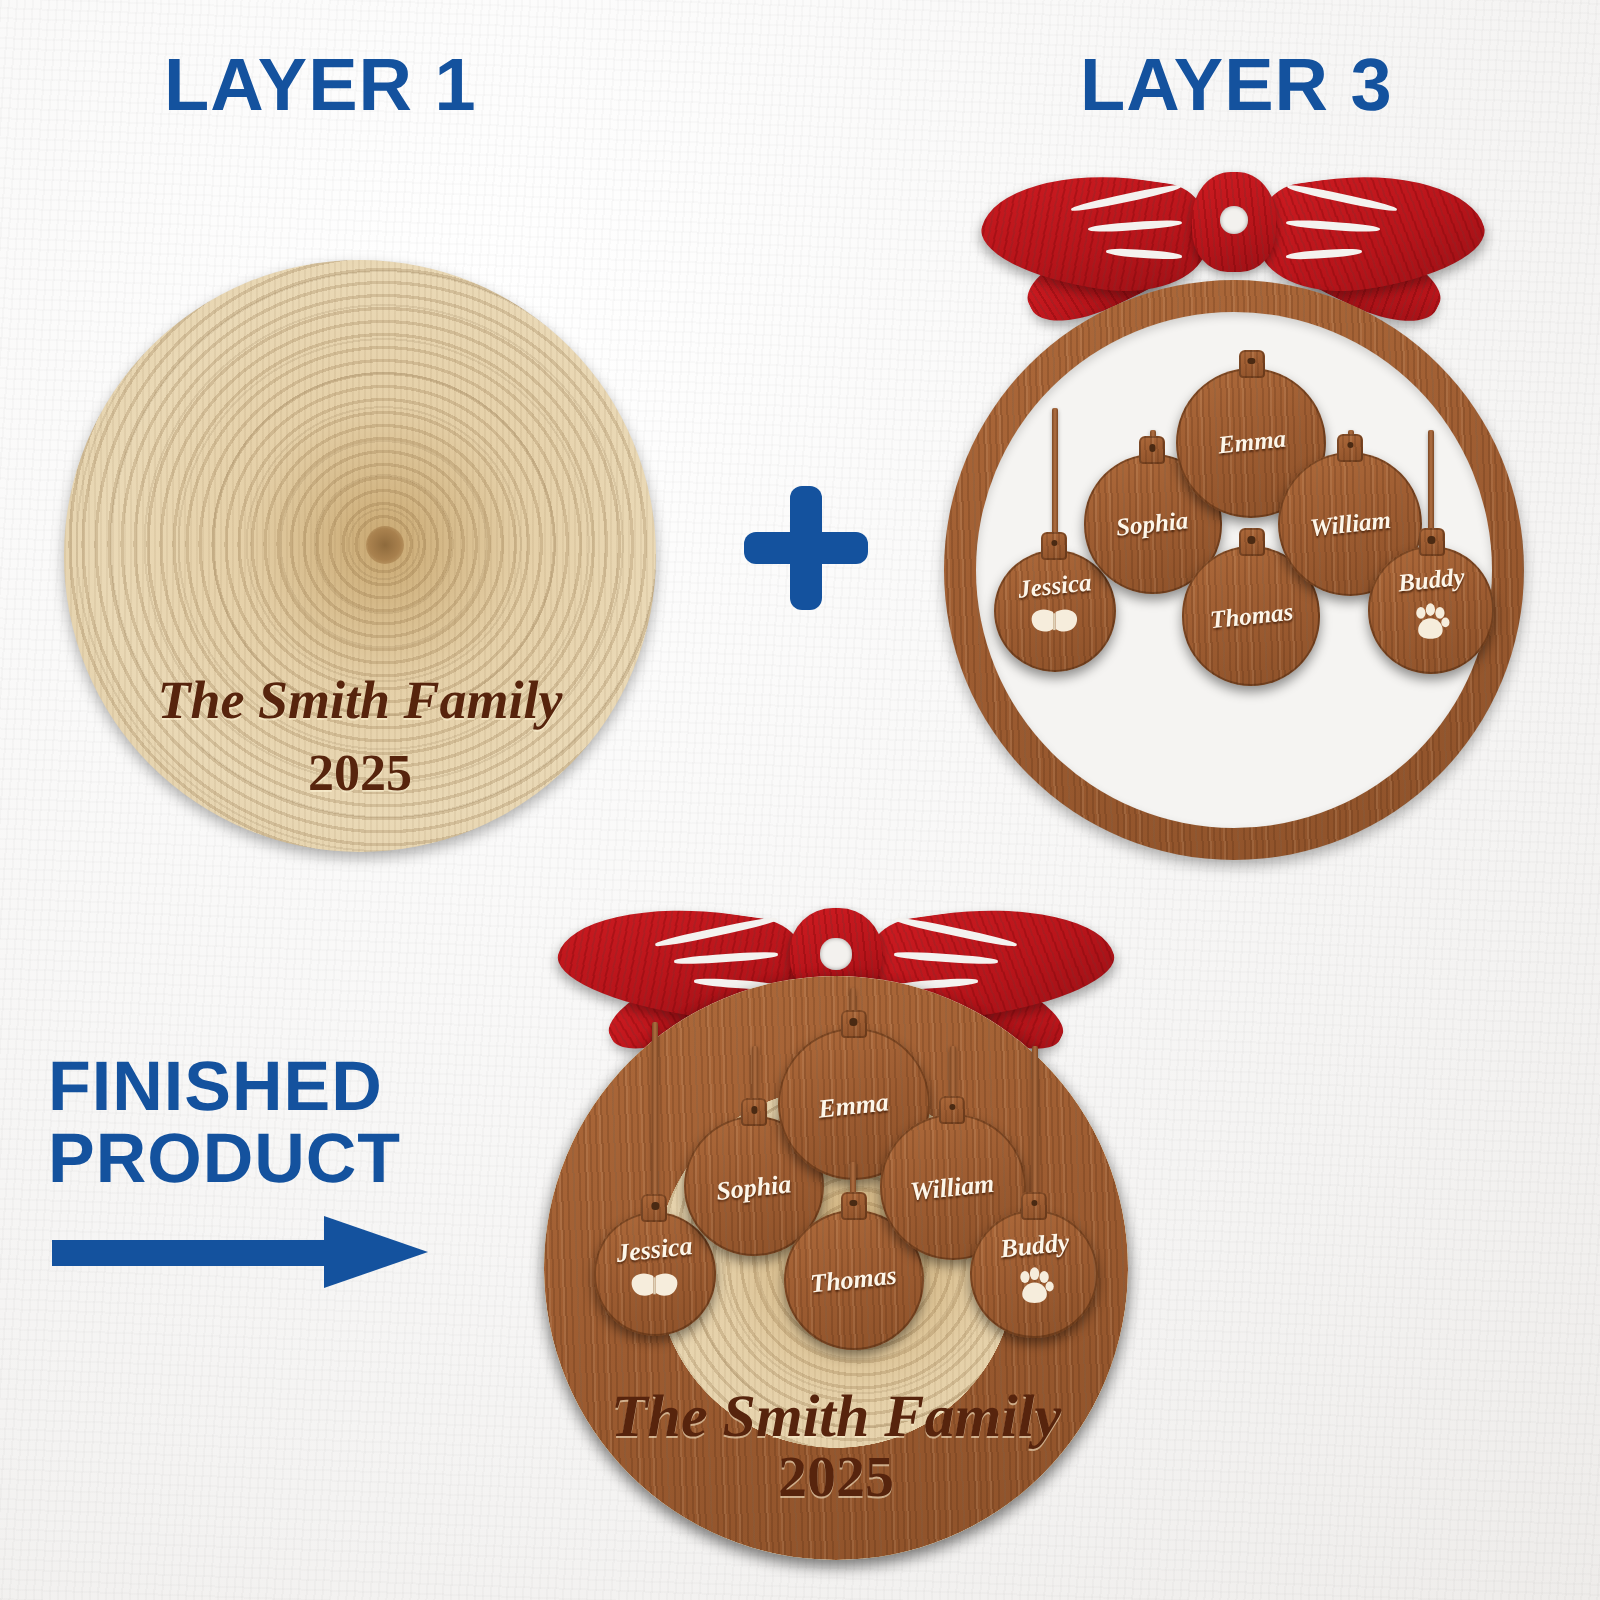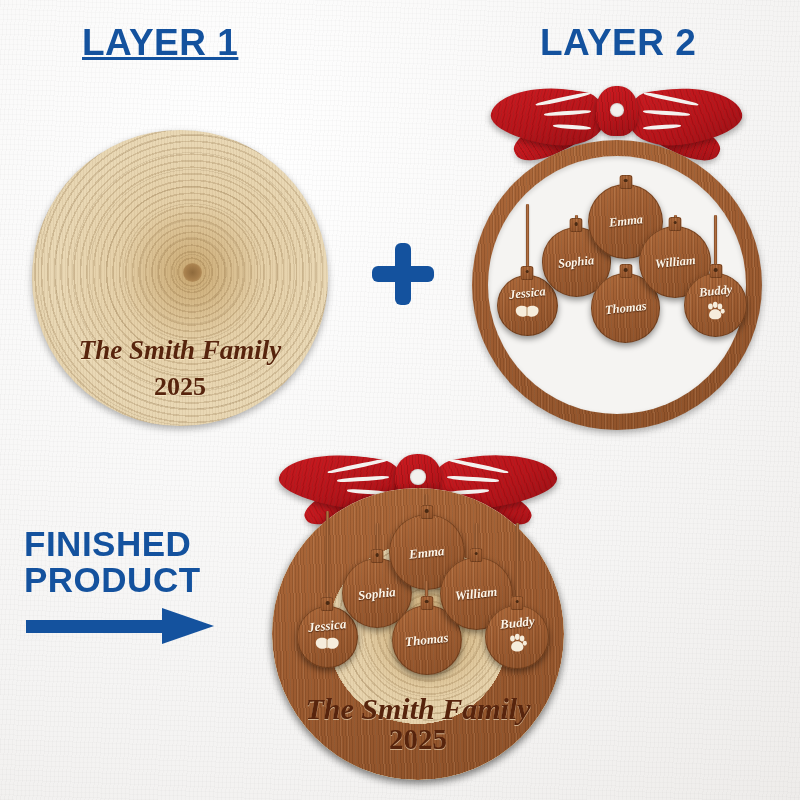--- a/index.html
+++ b/index.html
@@ -23,21 +23,21 @@
 
   
   .hdg{
     position:absolute;
     color:#14529e;
     font-weight:bold;
     letter-spacing:.5px;
     white-space:pre-line;
     line-height:1.02;
   }
-  #layer1-title{ left:82px;  top:24px;  font-size:37px;text-decoration:underline; }
+  #layer1-title{ left:82px;  top:24px;  font-size:37px; }
   #layer2-title{ left:540px; top:24px;  font-size:37px; }
   #finished-title{ left:24px; top:526px; font-size:35px; }
 
   #plus-sign{
     position:absolute;left:372px;top:243px;width:62px;height:62px;
   }
   #plus-sign .bar{position:absolute;background:#14529e;border-radius:6px;}
   #plus-sign .bar.h{left:0;top:23px;width:62px;height:16px;}
   #plus-sign .bar.v{top:0;left:23px;width:16px;height:62px;}
 
@@ -156,21 +156,21 @@
     <div class="engraved" style="top:205px;font-size:27px;">The Smith Family</div>
     <div class="engraved year" style="top:242px;font-size:26px;">2025</div>
   </div>
 </div>
 
 <div id="plus-sign">
   <div class="bar h"></div>
   <div class="bar v"></div>
 </div>
 
-<div class="hdg" id="layer2-title">LAYER 2</div>
+<div class="hdg" id="layer2-title">LAYER 3</div>
 
 <div class="piece" id="layer2" style="left:472px;top:140px;width:290px;height:290px;">
     <div class="bow" style="left: 20.3px; top: -58px; width: 249.4px; height: 95.7px;">
       <div class="tail redwood" style="width: 74.82px; height: 32.538px; left: 19.952px; top: 40.194px; border-radius: 40% 14% 30% 52%; transform: rotate(-26deg);"></div>
       <div class="tail redwood" style="width: 74.82px; height: 32.538px; left: 154.628px; top: 40.194px; border-radius: 14% 40% 52% 30%; transform: rotate(26deg);"></div>
       <div class="lobe redwood" style="width: 112.23px; height: 57.42px; top: 4.785px; left: 0px; transform: rotate(8deg) skewX(-8deg); border-radius: 65% 25% 40% 60% / 60% 55% 45% 40%;"></div>
       <div class="slit" style="width: 56.115px; height: 4.3065px; top: 15.312px; left: 42.398px; transform: rotate(-12deg);"></div>
       <div class="slit" style="width: 47.1366px; height: 4.3065px; top: 29.1885px; left: 51.3764px; transform: rotate(-4deg);"></div>
       <div class="slit" style="width: 38.1582px; height: 4.3065px; top: 43.065px; left: 60.3548px; transform: rotate(4deg);"></div>
       <div class="lobe redwood" style="width: 112.23px; height: 57.42px; top: 4.785px; left: 137.17px; transform: rotate(-8deg) skewX(8deg); border-radius: 25% 65% 60% 40% / 55% 60% 40% 45%;"></div>

